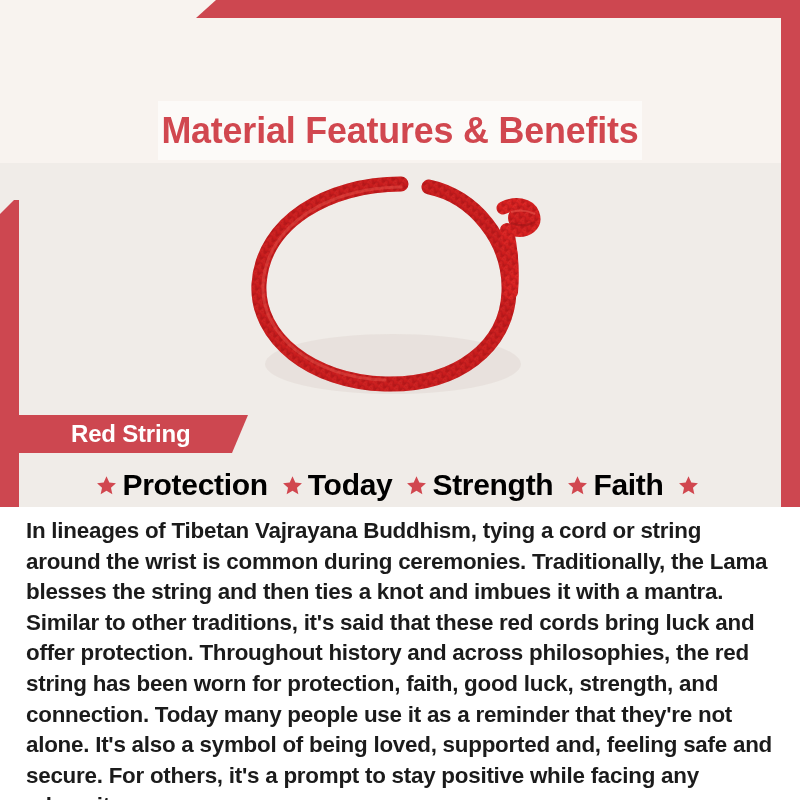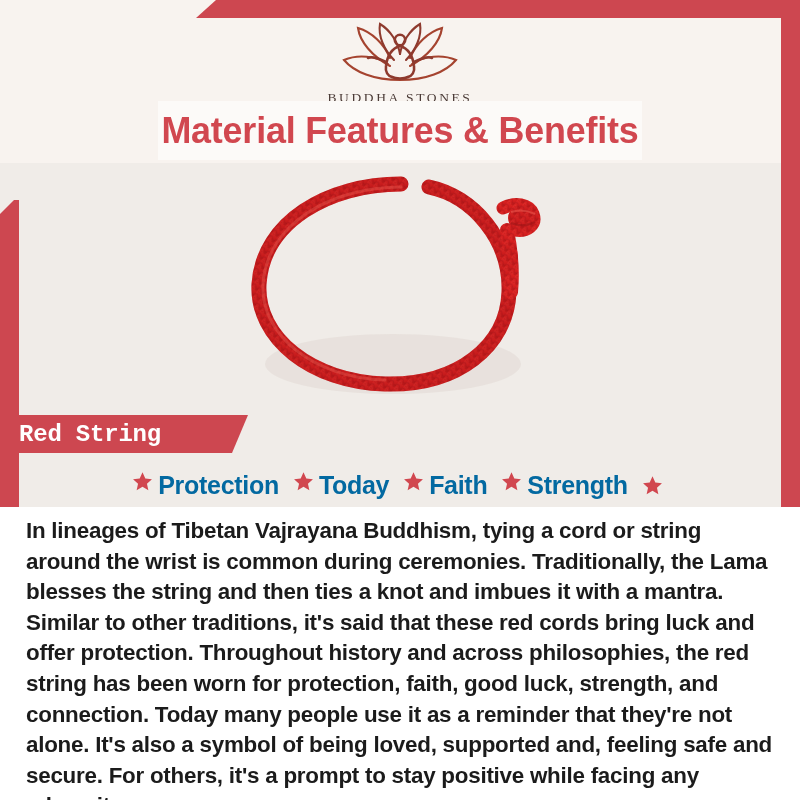--- a/index.html
+++ b/index.html
@@ -75,34 +75,35 @@
   .product svg { display:block; width:100%; height:100%; }
 
   
   .label-banner {
     position:absolute; left:19px; top:415px; width:229px; height:38px;
     background:#cd4750;
     clip-path:polygon(0 0, 100% 0, calc(100% - 16px) 100%, 0 100%);
     display:flex; align-items:center;
   }
   .label-text {
-    font-family:Liberation Mono, monospace;
+    margin-left:52px;
+    font-family:Liberation Sans, sans-serif;
     font-size:24px; font-weight:bold; color:#ffffff; letter-spacing:-0.2px;
   }
 
   
   .benefits {
     position:absolute; left:0; top:466px; width:800px; height:38px;
     display:flex; align-items:center; justify-content:center;
     gap:0px;
   }
   .benefit {
-    display:flex; 
+    display:flex; align-items:center;
     font-family:"Liberation Sans Narrow","Liberation Sans", sans-serif;
-    font-size:25px; font-weight:bold; color:#0369a1;
+    font-size:30px; font-weight:bold; color:#000000;
     letter-spacing:-0.3px; white-space:nowrap;
     padding:0 7px;
   }
   .star {
     display:inline-block; width:21px; height:21px; margin-right:5px;
     flex:none;
   }
   .star svg { display:block; width:21px; height:21px; }
 
   
@@ -123,47 +124,20 @@
 
 <div id="poster">
 
   <div class="bg-upper"></div>
   <div class="bg-lower"></div>
 
   <div class="top-strip"></div>
   <div class="right-bar"></div>
   <div class="left-bar"></div>
 
-  <div class="logo-wrap">
-    <span class="logo-mark">
-      <svg viewBox="0 0 140 72" xmlns="http://www.w3.org/2000/svg">
-        <g fill="none" stroke="#8e3a2e" stroke-width="2.1" stroke-linecap="round">
-
-          <path d="M70 64 C44 64 24 56 14 44 C28 38 46 40 58 48" stroke="#a5432f"></path>
-          <path d="M60 50 C42 40 30 26 28 12 C42 16 54 28 60 42" stroke="#a5432f"></path>
-
-          <path d="M70 64 C96 64 116 56 126 44 C112 38 94 40 82 48" stroke="#a5432f"></path>
-          <path d="M80 50 C98 40 110 26 112 12 C98 16 86 28 80 42" stroke="#a5432f"></path>
-
-          <path d="M64 44 C54 34 48 20 50 8 C60 14 68 26 70 38" stroke="#8e3a2e"></path>
-          <path d="M76 44 C86 34 92 20 90 8 C80 14 72 26 70 38" stroke="#8e3a2e"></path>
-        </g>
-
-        <g fill="none" stroke="#8e3a2e" stroke-width="2.6" stroke-linecap="round">
-          <circle cx="70" cy="24" r="5.2" fill="none"></circle>
-          <path d="M70 30 C62 32 57 40 56 50 C55 56 58 60 62 61"></path>
-          <path d="M70 30 C78 32 83 40 84 50 C85 56 82 60 78 61"></path>
-          <path d="M62 61 C66 63 74 63 78 61"></path>
-          <path d="M56 46 C48 42 42 40 38 42"></path>
-          <path d="M84 46 C92 42 98 40 102 42"></path>
-        </g>
-      </svg>
-    </span>
-    <span class="logo-text">BUDDHA STONES</span>
-  </div>
 
   <div class="title-banner">
     <span class="title-text">Material Features &amp; Benefits</span>
   </div>
 
   <div class="product">
     <svg viewBox="0 0 370 248" xmlns="http://www.w3.org/2000/svg">
       <defs>
         <linearGradient id="cordGrad" x1="0" y1="0" x2="1" y2="1">
           <stop offset="0%" stop-color="#e02a28"></stop>
@@ -224,29 +198,29 @@
         </svg>
       </span>
       <span>Today</span>
     </span>
     <span class="benefit">
       <span class="star">
         <svg viewBox="0 0 24 24" xmlns="http://www.w3.org/2000/svg">
           <polygon points="12,1.5 15.2,8.6 22.8,9.4 17.1,14.5 18.7,22 12,18.1 5.3,22 6.9,14.5 1.2,9.4 8.8,8.6" fill="#d1474f"></polygon>
         </svg>
       </span>
+      <span>Strength</span>
+    </span>
+    <span class="benefit">
+      <span class="star">
+        <svg viewBox="0 0 24 24" xmlns="http://www.w3.org/2000/svg">
+          <polygon points="12,1.5 15.2,8.6 22.8,9.4 17.1,14.5 18.7,22 12,18.1 5.3,22 6.9,14.5 1.2,9.4 8.8,8.6" fill="#d1474f"></polygon>
+        </svg>
+      </span>
       <span>Faith</span>
-    </span>
-    <span class="benefit">
-      <span class="star">
-        <svg viewBox="0 0 24 24" xmlns="http://www.w3.org/2000/svg">
-          <polygon points="12,1.5 15.2,8.6 22.8,9.4 17.1,14.5 18.7,22 12,18.1 5.3,22 6.9,14.5 1.2,9.4 8.8,8.6" fill="#d1474f"></polygon>
-        </svg>
-      </span>
-      <span>Strength</span>
     </span>
     <span class="benefit">
       <span class="star">
         <svg viewBox="0 0 24 24" xmlns="http://www.w3.org/2000/svg">
           <polygon points="12,1.5 15.2,8.6 22.8,9.4 17.1,14.5 18.7,22 12,18.1 5.3,22 6.9,14.5 1.2,9.4 8.8,8.6" fill="#d1474f"></polygon>
         </svg>
       </span>
     </span>
   </div>
 

